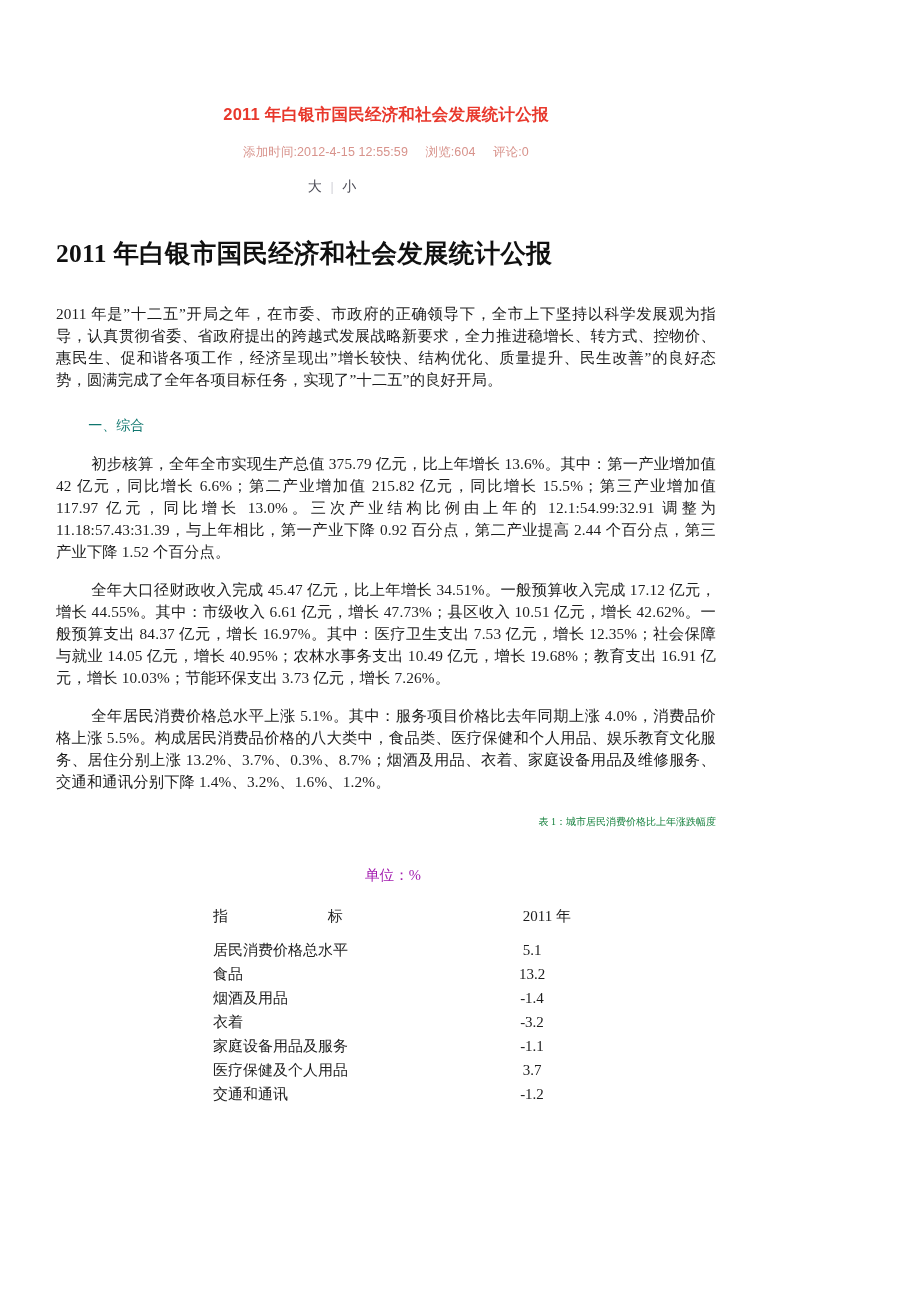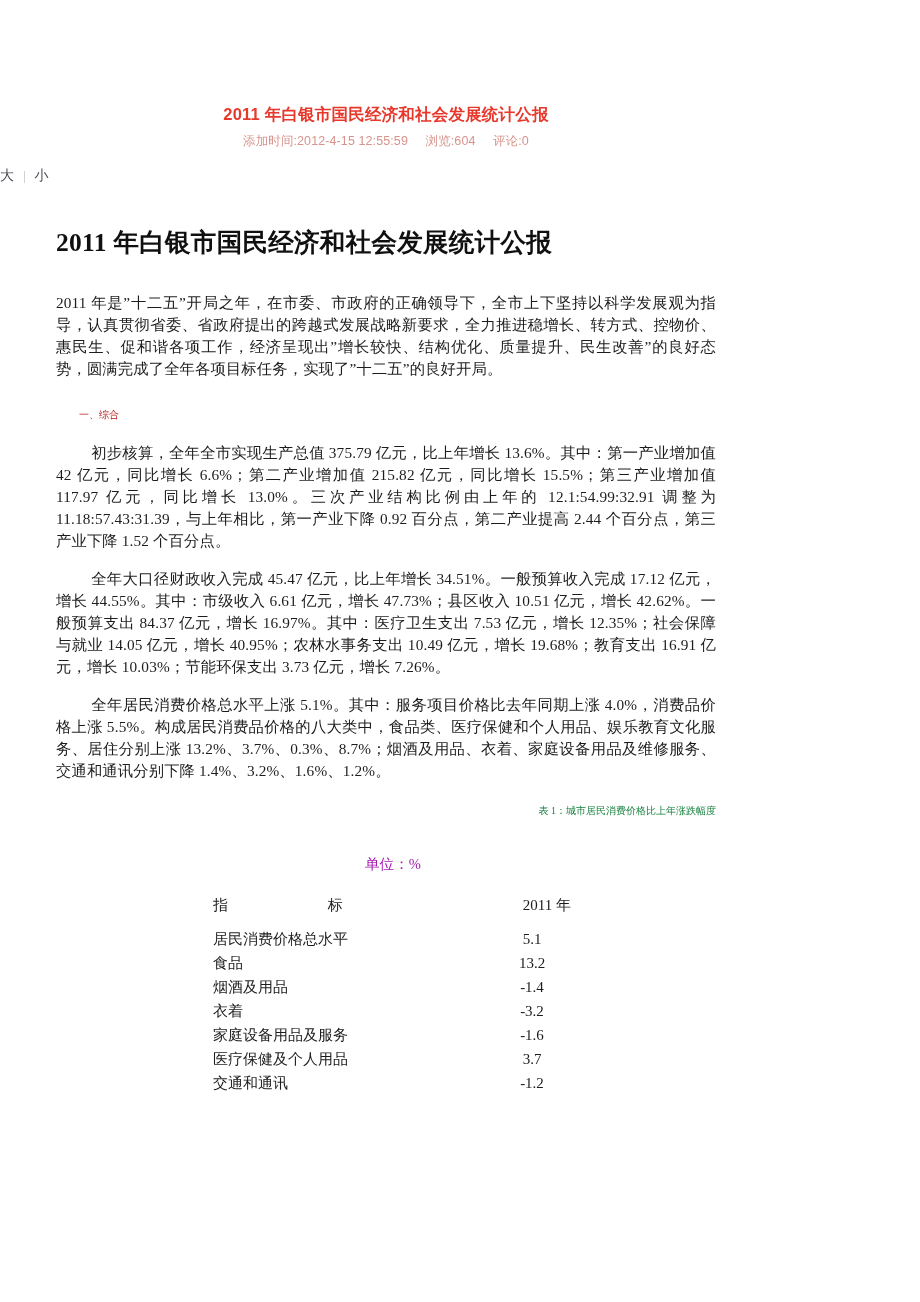--- a/index.html
+++ b/index.html
@@ -30,35 +30,35 @@
   }
   .header-title {
     color: #e8382c;
     font-size: 16.5px;
     font-weight: bold;
     font-family: "Liberation Sans", "DejaVu Sans", sans-serif;
     letter-spacing: 0.2px;
     line-height: 20px;
   }
   .header-meta {
-    margin-top: 9px;
+    margin-top: 20px;
     color: #d8938c;
     font-size: 12.5px;
     font-family: "Liberation Sans", "DejaVu Sans", sans-serif;
     letter-spacing: 0.1px;
     line-height: 16px;
   }
   .header-meta span { margin-right: 14px; }
   .header-meta span:last-child { margin-right: 0; }
 
   
   .font-size-bar {
     margin-top: 18px;
     padding-right: 108px;
-    text-align: left;
+    text-align: center;
     font-size: 14px;
     color: #4d4d57;
     font-family: "Liberation Serif", "DejaVu Serif", serif;
     line-height: 18px;
   }
   .font-size-bar .sep {
     color: #b9b9c2;
     margin: 0 9px;
     font-size: 13px;
   }
@@ -83,25 +83,25 @@
     font-size: 15.3px;
     line-height: 22px;
     text-align: justify;
     text-justify: inter-ideograph;
     margin: 0 0 16px 0;
     letter-spacing: 0.15px;
     color: #1c1c1c;
   }
   p.para.indent { text-indent: 2.3em; }
   p.section-heading {
-    font-size: 10px;
+    font-size: 14px;
     line-height: 25.6px;
     margin: 0 0 14px 0;
     text-indent: 2.3em;
-    color: #b91c1c;
+    color: #0f766e;
   }
   p.lead {
     margin-bottom: 22px;
   }
 
   .table-caption {
     font-size: 10px;
     line-height: 25.6px;
     text-align: right;
     margin: 14px 0 30px 0;
@@ -210,21 +210,21 @@
           <tr>
             <td class="cell-name">烟酒及用品</td>
             <td class="cell-value">-1.4</td>
           </tr>
           <tr>
             <td class="cell-name">衣着</td>
             <td class="cell-value">-3.2</td>
           </tr>
           <tr>
             <td class="cell-name">家庭设备用品及服务</td>
-            <td class="cell-value">-1.6</td>
+            <td class="cell-value">-1.1</td>
           </tr>
           <tr>
             <td class="cell-name">医疗保健及个人用品</td>
             <td class="cell-value">3.7</td>
           </tr>
           <tr>
             <td class="cell-name">交通和通讯</td>
             <td class="cell-value">-1.2</td>
           </tr>
         </tbody>

